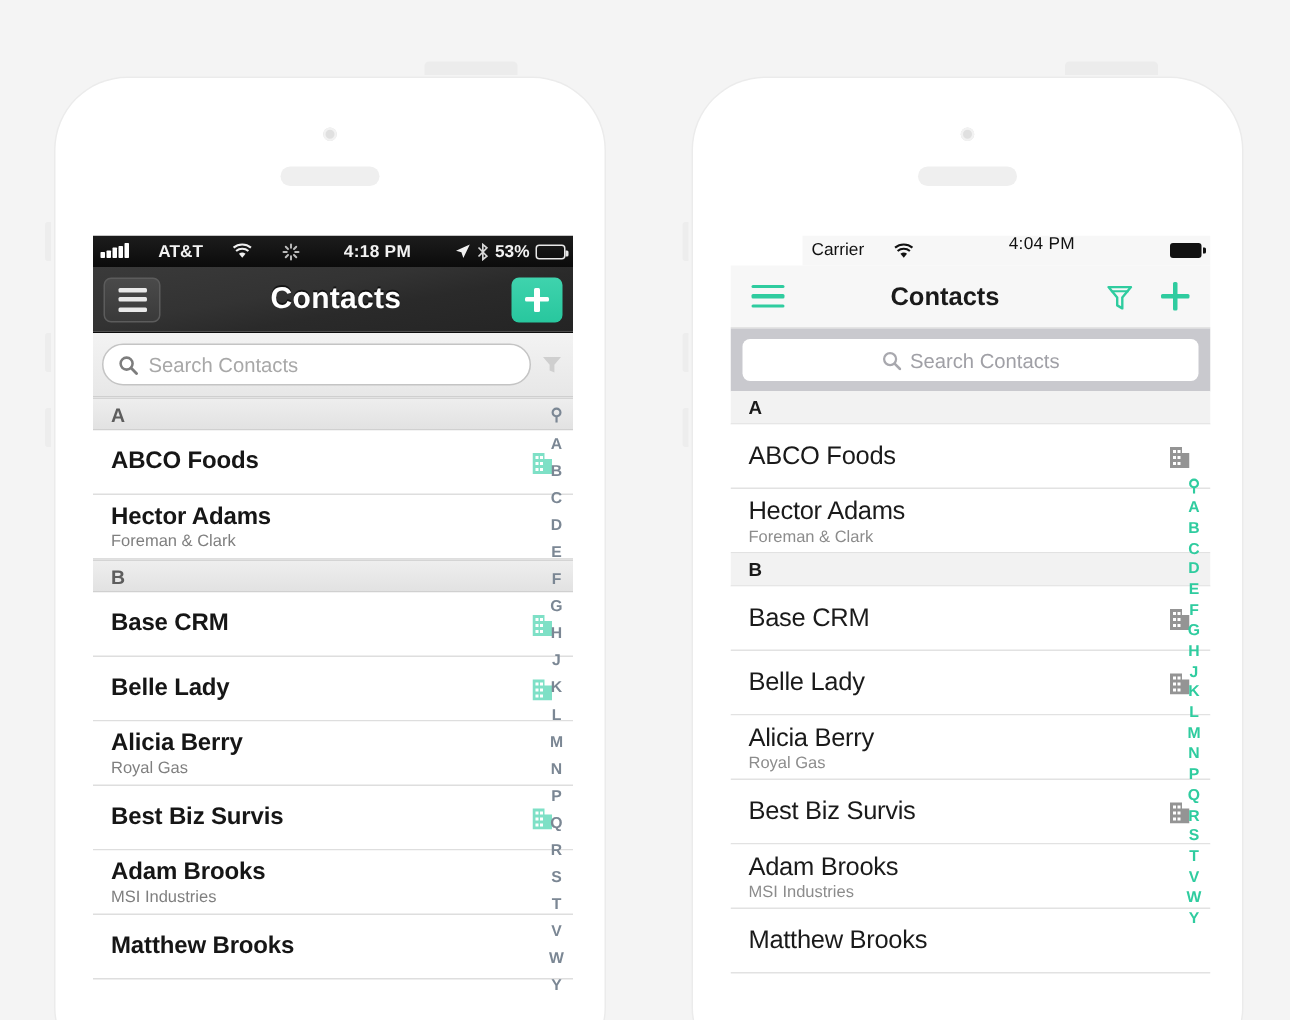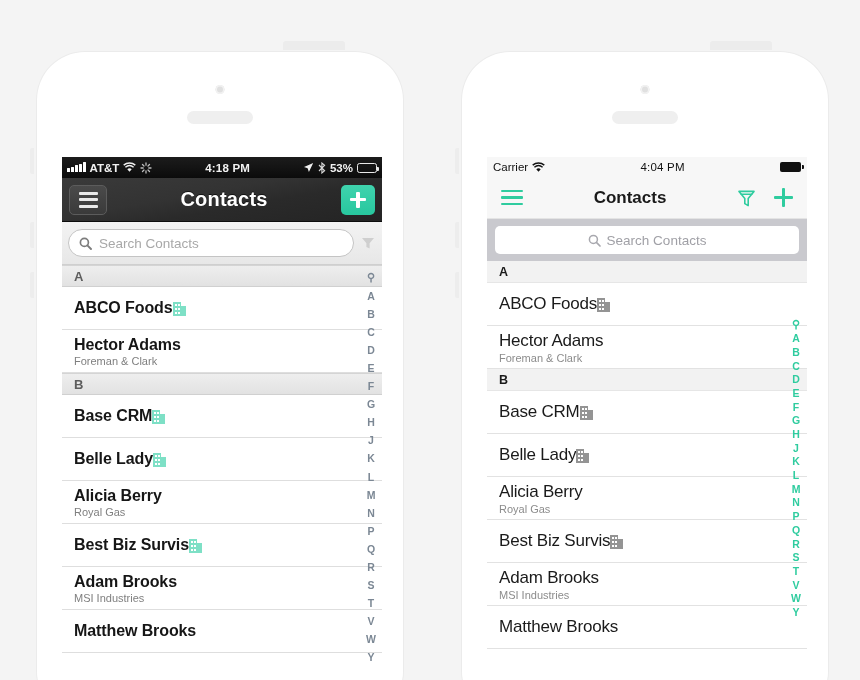--- a/index.html
+++ b/index.html
@@ -104,21 +104,21 @@
     height: 21px;
     background: linear-gradient(to bottom, #1c1c1c 0%, #121212 60%, #0b0b0b 100%);
     color: #f2f2f2;
     display: flex;
     align-items: center;
     font-size: 11.5px;
     font-weight: bold;
     padding: 0 5px;
     box-sizing: border-box;
   }
-  .sb-left { display: flex; align-items: center; gap: 4px; }
+  .sb-left { display: flex; align-items: center; gap: 20px; }
   .sb-center {
     flex: 1;
     text-align: center;
     letter-spacing: 0.2px;
   }
   .sb-right { display: flex; align-items: center; gap: 4px; }
   .sig-bars { display: flex; align-items: flex-end; gap: 1.5px; height: 9px; }
   .sig-bars i { width: 2.5px; background: #fff; display: block; border-radius: .5px; }
   .sig-bars i:nth-child(1) { height: 4px; }
   .sig-bars i:nth-child(2) { height: 5.5px; }
@@ -227,20 +227,21 @@
     height: 22px;
     background: linear-gradient(to bottom, #eeeeee, #e2e2e2);
     border-top: 1px solid #d4d4d4;
     border-bottom: 1px solid #d0d0d0;
     color: #5d5d5d;
     line-height: 14px;
   }
   .row {
     display: flex;
     align-items: center;
+    justify-content: space-between;
     padding: 0 14px 0 12px;
     box-sizing: border-box;
     background: #fff;
   }
   .row-text { display: flex; flex-direction: column; justify-content: center; }
   .ios6 .row { height: 43px; border-bottom: 1px solid #dedede; }
   .ios6 .row-name { font-size: 16px; font-weight: bold; color: #161616; letter-spacing: -0.1px; }
   .ios6 .row-sub  { font-size: 11px; color: #7f7f7f; margin-top: 1px; }
   .bldg-ico { width: 13px; height: 16px; flex: none; }
 
@@ -261,24 +262,24 @@
   .ios6 .index-rail { color: #7b8794; gap: 7.6px; padding-top: 7px; }
   .ios7 .index-rail { color: #2fcc9f; gap: 3.2px; padding-top: 2px; }
   .index-rail .idx-search { font-size: 11px; }
 
   
   .ios7 .statusbar {
     height: 20px;
     background: #f7f7f7;
     color: #111;
     display: flex;
-    align-items: center;
     font-size: 11.5px;
     padding: 0 6px;
     box-sizing: border-box;
+    margin-left: 48px;
   }
   .ios7 .sb-center { font-weight: normal; }
   .bat7 {
     width: 21px; height: 10px;
     background: #111;
     border-radius: 2px;
     position: relative;
   }
   .bat7::after {
     content:"";

